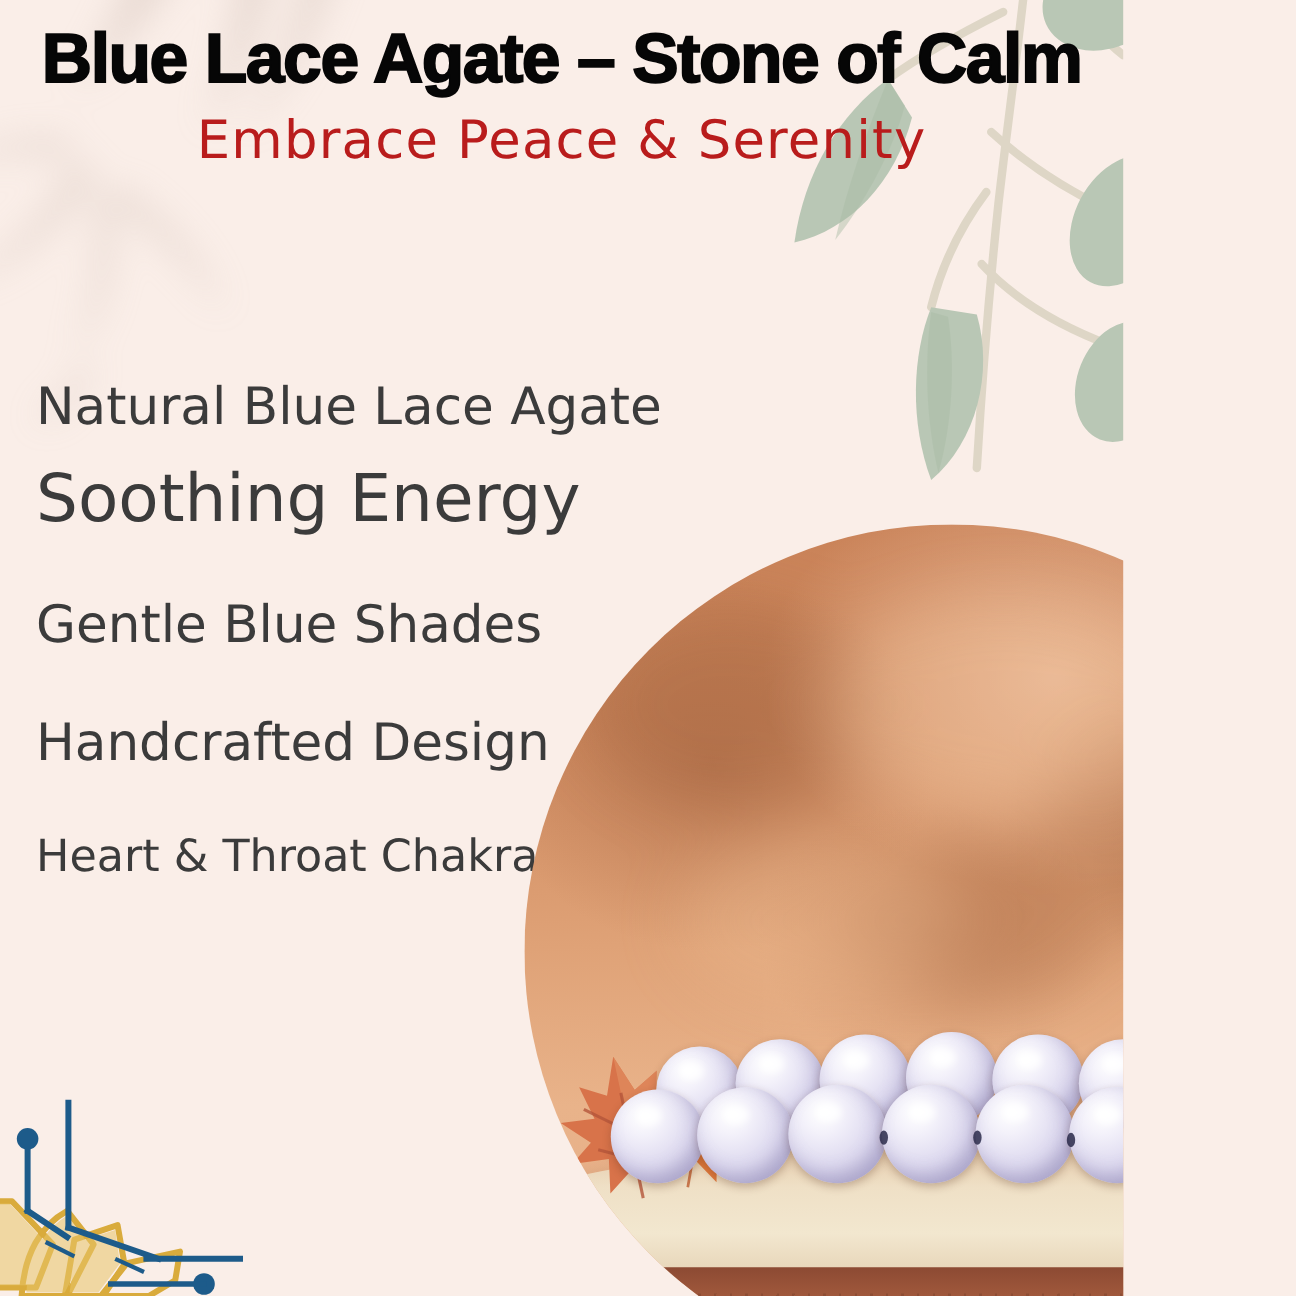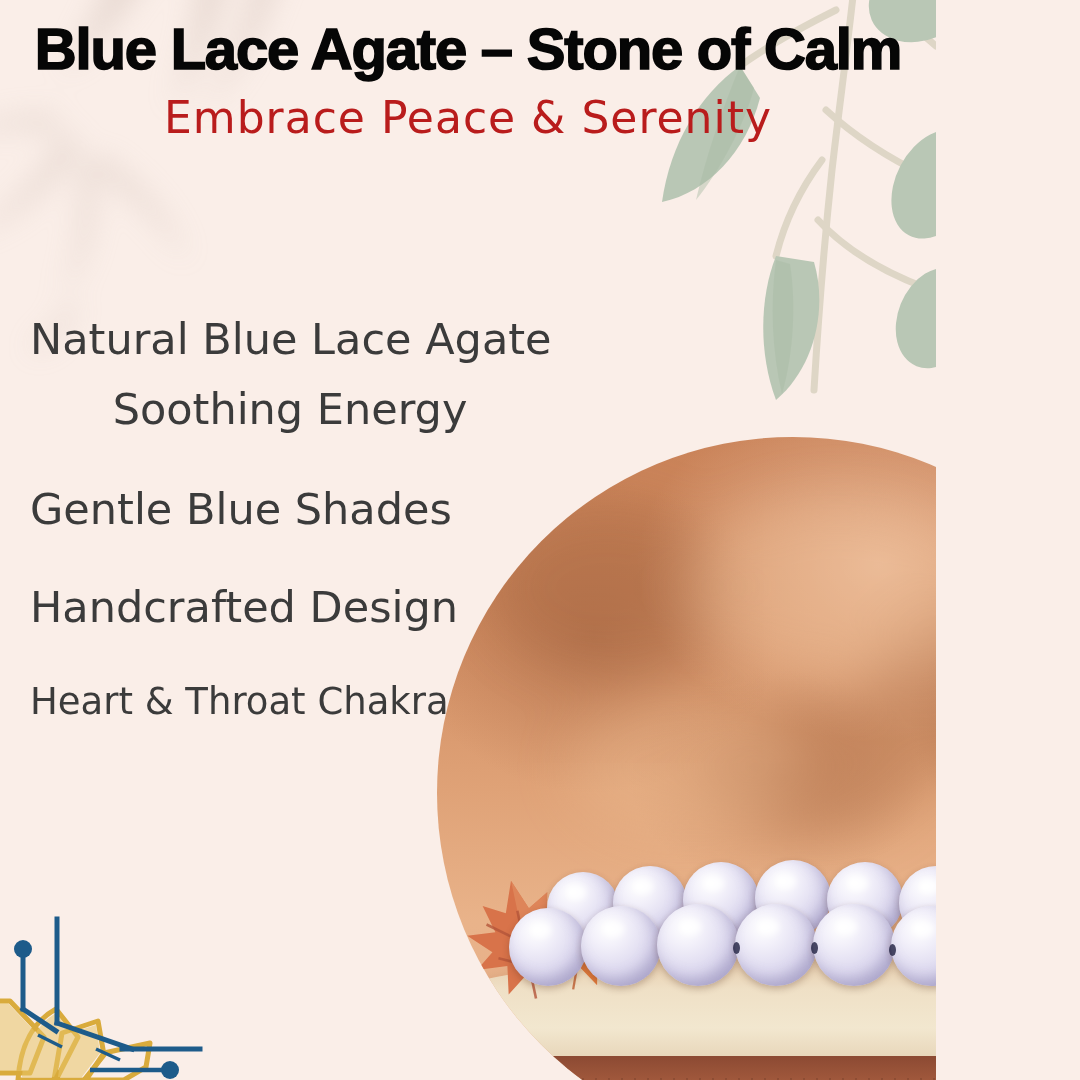--- a/index.html
+++ b/index.html
@@ -64,21 +64,21 @@
     position:absolute;left:30px;top:318px;
     width:520px;
   }
   .feature{
     font-family:"DejaVu Sans", sans-serif;
     color:#3b3b3b;
     line-height:1;
     white-space:nowrap;
   }
   .f0{font-size:43px;margin-bottom:27px;}
-  .f1{font-size:43px;margin-bottom:57px;text-align:center;}
+  .f1{font-size:55px;margin-bottom:57px;}
   .f2{font-size:43px;margin-bottom:55px;}
   .f3{font-size:43px;margin-bottom:54px;}
   .f4{font-size:37px;}
 
   
   .photo-circle{
     position:absolute;
     left:437px;top:437px;
     width:712px;height:712px;
     border-radius:50%;

